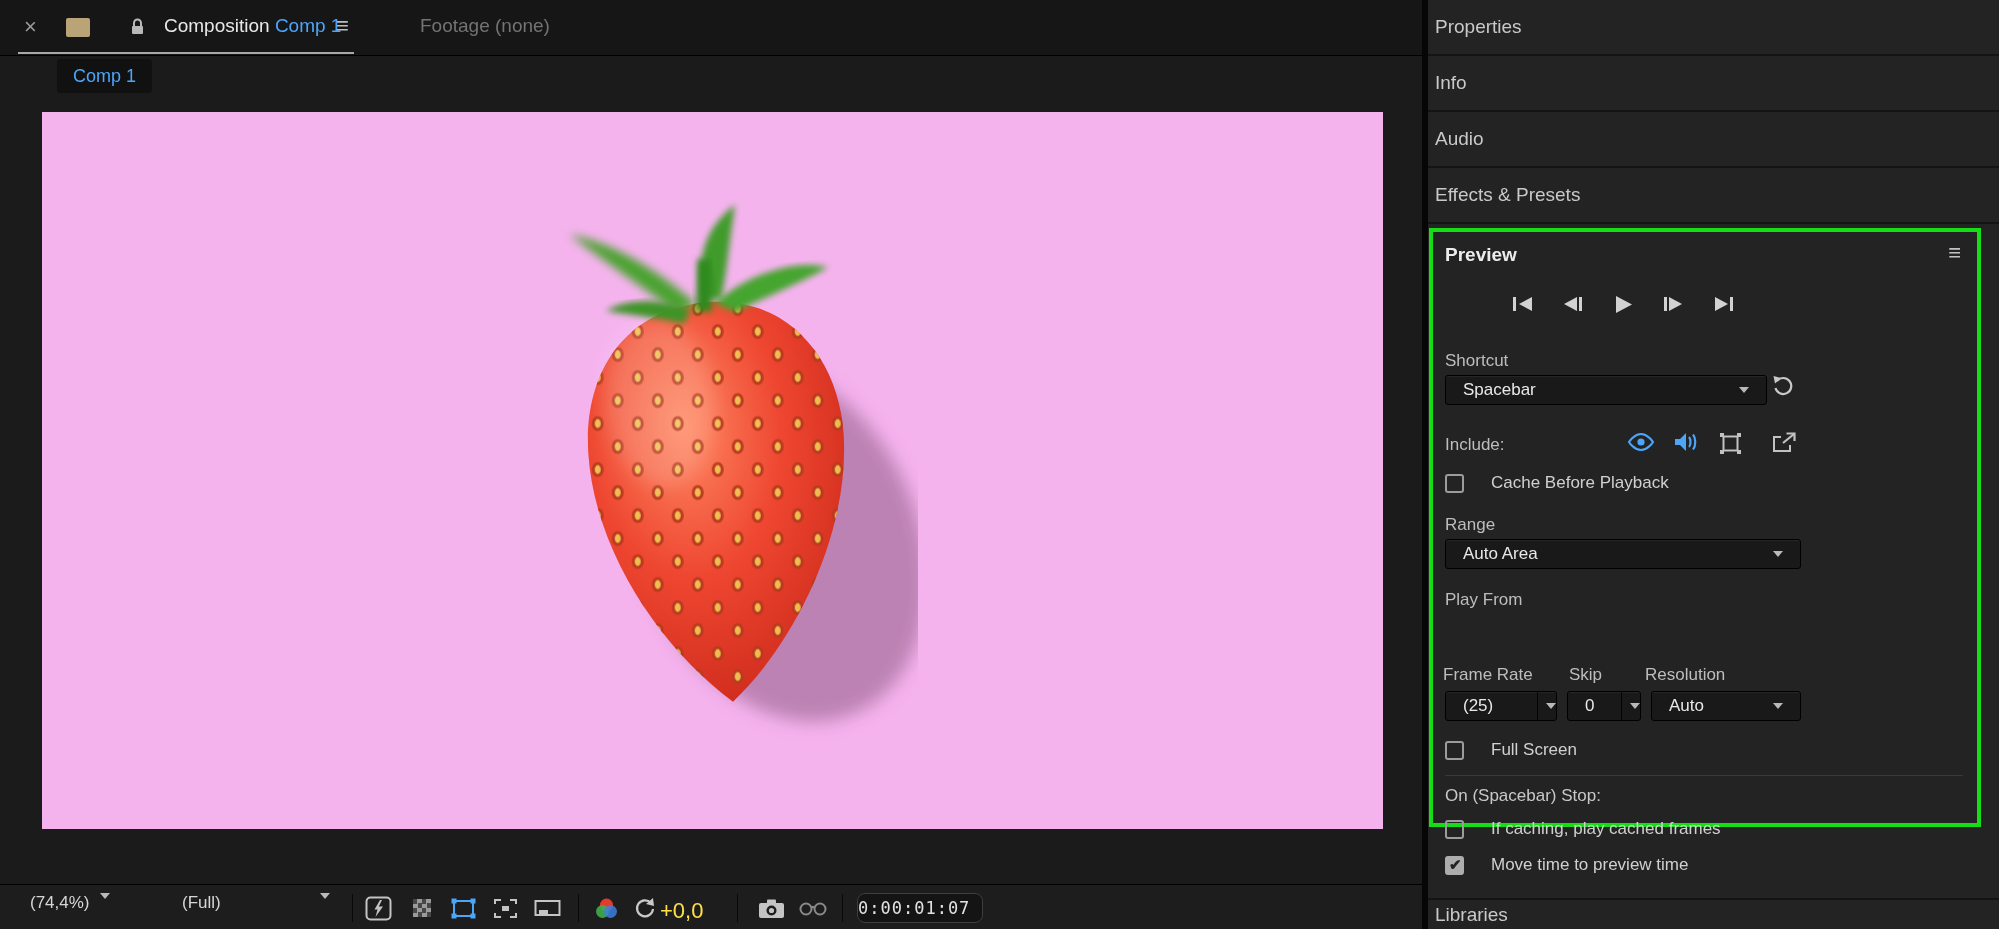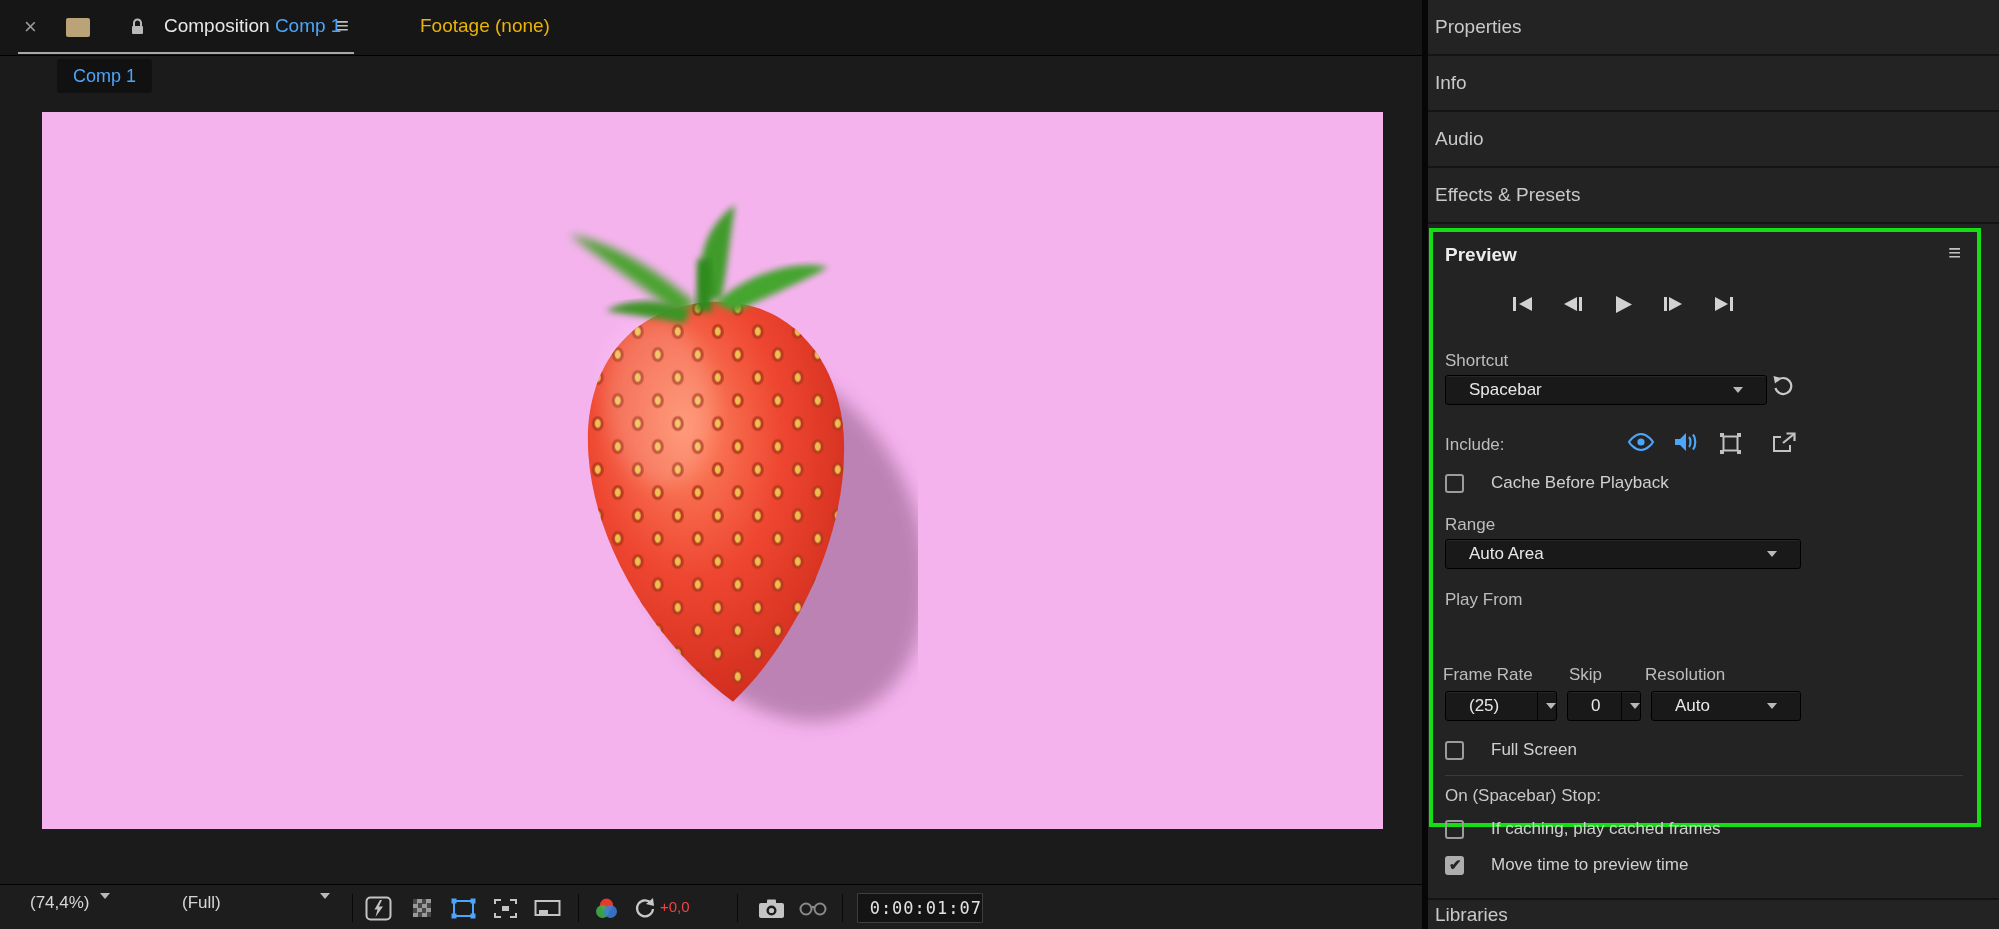--- a/index.html
+++ b/index.html
@@ -11,60 +11,60 @@
   .viewer-pane { position:absolute; left:0; top:0; width:1422px; height:929px; background:#1b1b1b; }
   .tabbar { position:absolute; left:0; top:0; width:100%; height:56px; background:#161616;
             border-bottom:1px solid #000; display:flex; align-items:center; }
   .close-x { position:absolute; left:24px; top:14px; color:#9a9a9a; font-size:22px; cursor:default; }
   .panel-ic { position:absolute; left:66px; top:18px; width:24px; height:19px; background:#b9a377; border-radius:2px; }
   .lock-ic { position:absolute; left:130px; top:18px; }
   .tab-comp { position:absolute; left:164px; top:15px; font-size:19px; color:#e8e8e8; white-space:nowrap; }
   .tab-comp .blue { color:#4ca5f9; }
   .tab-menu { position:absolute; left:336px; top:13px; color:#bdbdbd; font-size:22px; }
   .tab-underline { position:absolute; left:18px; top:52px; width:336px; height:2px; background:#a8a8a8; }
-  .tab-footage { position:absolute; left:420px; top:15px; font-size:19px; color:#eab308; }
+  .tab-footage { position:absolute; left:420px; top:15px; font-size:19px; color:#737373; }
 
   .crumb { position:absolute; left:57px; top:59px; height:34px; padding:0 16px; background:#111;
            border-radius:3px; display:flex; align-items:center; font-size:18px; color:#4ca5f9; }
 
   .canvas { position:absolute; left:42px; top:112px; width:1341px; height:717px; background:#f5b3ee; overflow:hidden; }
   .berry { position:absolute; left:calc(50% - 195px); top:70px; }
 
   
   .toolbar { position:absolute; left:0; top:884px; width:1422px; height:45px; background:#1d1d1d;
              border-top:1px solid #000; }
   .tb-dd { position:absolute; top:8px; height:30px; display:flex; align-items:flex-start; gap:10px;
            color:#d6d6d6; font-size:17px; padding:0 6px; }
   .chev { width:0; height:0; border-left:5px solid transparent; border-right:5px solid transparent;
           border-top:6px solid #b9b9b9; }
   .vsep { position:absolute; top:9px; width:1px; height:28px; background:#090909; }
   .tb-btn { position:absolute; top:8px; width:36px; height:30px; display:flex; align-items:center; justify-content:center; }
-  .exp-val { position:absolute; left:660px; top:13px; color:#ef4444; font-size:15px; }
+  .exp-val { position:absolute; left:660px; top:13px; color:#fde047; font-size:22px; }
   .timecode { position:absolute; left:857px; top:8px; width:126px; height:30px; background:#141414;
-              border:1px solid #3e3e3e; border-radius:1px; display:flex; align-items:center; justify-content:flex-end;
+              border:1px solid #3e3e3e; border-radius:8px; display:flex; align-items:center; justify-content:flex-start;
               color:#e2e2e2; font-size:17px; font-family:"DejaVu Sans Mono", monospace; letter-spacing:1px; }
 
   
   .pane-divider { position:absolute; left:1422px; top:0; width:6px; height:929px; background:#060606; }
   .side { position:absolute; left:1428px; top:0; width:571px; height:929px; background:#232323; }
   .side-row { position:absolute; left:0; width:100%; height:56px; border-bottom:2px solid #141414;
               display:flex; align-items:center; padding-left:7px; color:#c9c9c9; font-size:19px; }
   .side-row.libraries { top:898px; height:31px; border-top:2px solid #141414; border-bottom:none; }
 
   
   .preview-box { position:absolute; left:1px; top:228px; width:552px; height:599px;
                  border:4px solid #17dd17; background:#232323; }
   .p-abs { position:absolute; }
   .p-title { left:12px; top:12px; font-size:19px; font-weight:700; color:#ececec; }
   .p-menu { right:16px; top:8px; color:#c2c2c2; font-size:22px; }
   .transport { left:12px; top:58px; width:356px; display:flex; justify-content:center; gap:16px; }
   .tbtn { width:34px; height:28px; display:flex; align-items:center; justify-content:center; }
   .p-label { font-size:17px; color:#bdbdbd; }
   .dd { background:#191919; border:1px solid #000; border-radius:3px; height:30px;
-        display:flex; align-items:center; padding:0 23px; color:#e8e8e8; font-size:17px;
+        display:flex; align-items:center; padding:0 17px; color:#e8e8e8; font-size:17px;
         box-shadow: inset 0 1px 0 rgba(255,255,255,0.06); }
   .dd .chev { margin-left:auto; }
   .dd .seg { margin-left:auto; height:100%; display:flex; align-items:center; padding-left:8px;
              border-left:1px solid #050505; }
   .cb-row { display:flex; align-items:center; gap:27px; color:#d0d0d0; font-size:17px; }
   .cb { width:19px; height:19px; border:2px solid #9c9c9c; border-radius:3px; background:transparent;
         position:relative; flex:none; }
   .cb.checked { background:#adadad; border-color:#adadad; }
   .cb.checked::after { content:"\2714"; position:absolute; left:2px; top:-2px; font-size:15px;
                        color:#232323; font-weight:bold; }

